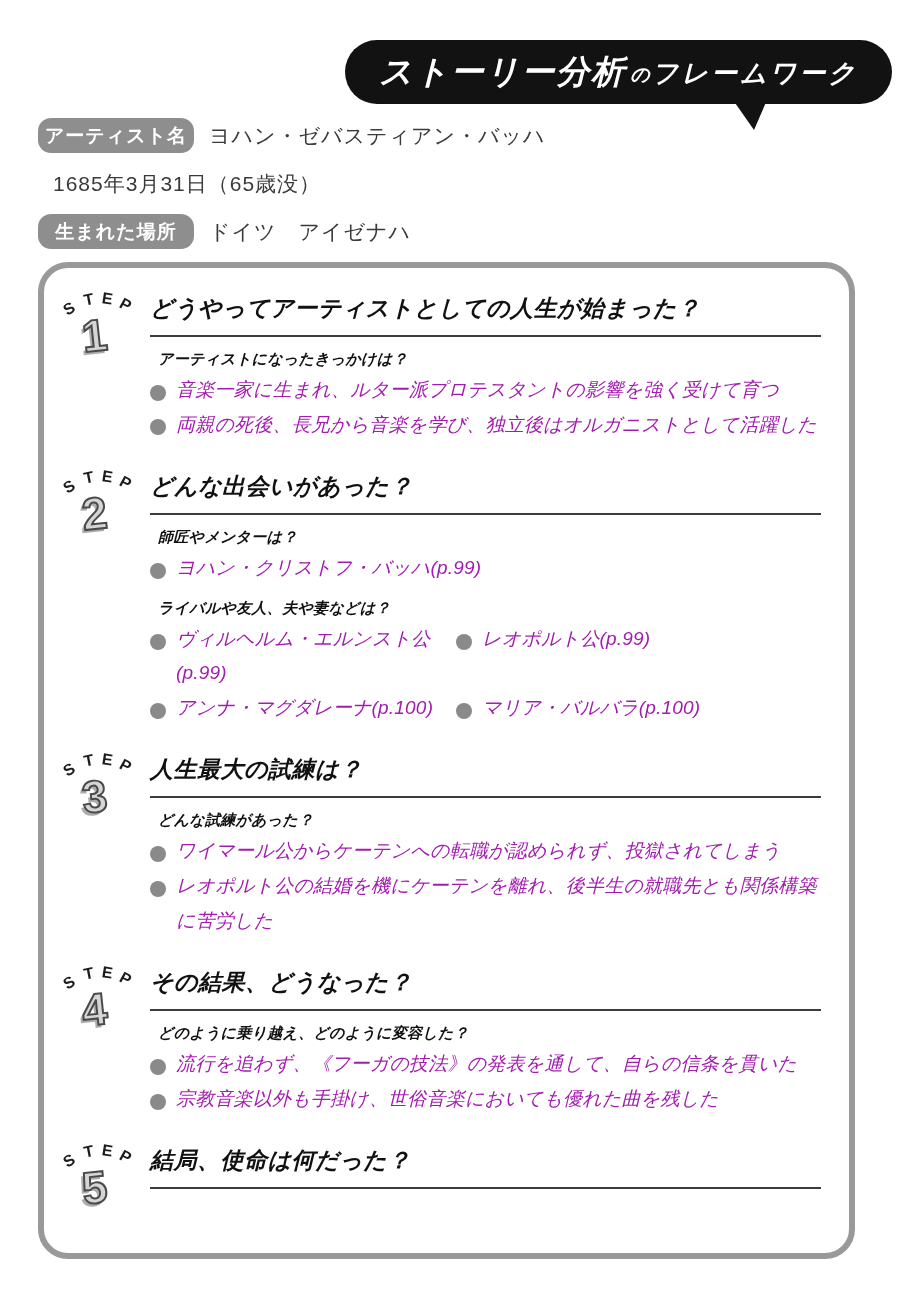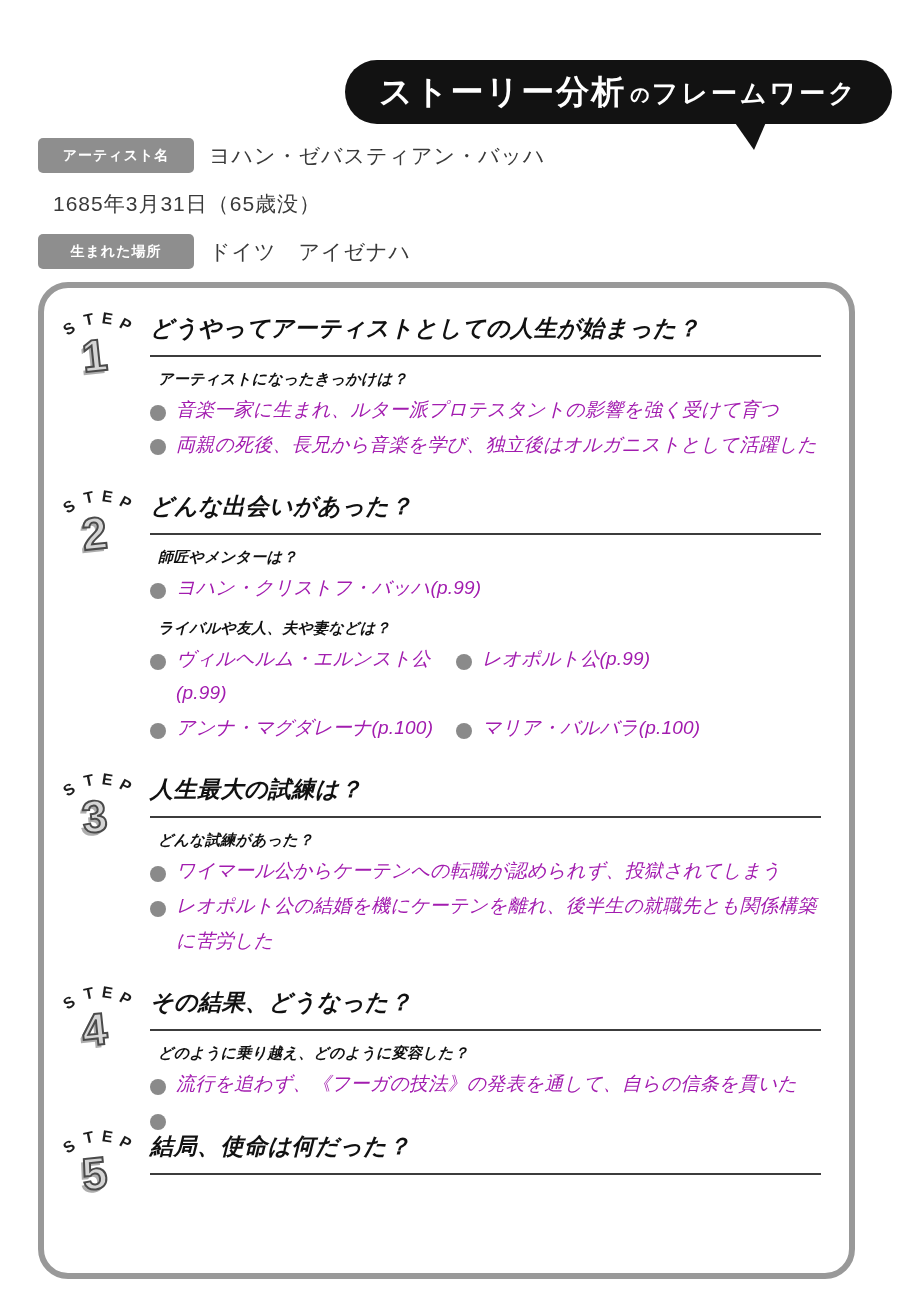--- a/index.html
+++ b/index.html
@@ -5,21 +5,21 @@
   * { margin:0; padding:0; box-sizing:border-box; }
   html,body { background:#ffffff; }
   body {
     width:900px; height:1289px; overflow:hidden;
     font-family:"Liberation Sans", sans-serif;
     color:#222;
   }
   .page { width:900px; height:1289px; position:relative; }
 
   
-  .banner-row { padding-left:345px; padding-top:60px; }
+  .banner-row { padding-left:345px; padding-top:40px;font-style:italic; }
   .banner {
     position:relative; display:inline-flex; align-items:center;
     background:#121212; color:#fff;
     height:64px; padding:0 34px; border-radius:34px;
     white-space:nowrap;
   }
   .b-main { font-size:33px; font-weight:800; letter-spacing:2px; }
   .b-small { font-size:19px; font-weight:700; margin:6px 2px 0 4px; }
   .b-mid  { font-size:26px; font-weight:800; letter-spacing:3px; margin-top:2px; }
   .banner-tail {
@@ -27,22 +27,22 @@
     border-left:21px solid transparent;
     border-right:13px solid transparent;
     border-top:30px solid #121212;
   }
 
   
   .fields { margin:14px 0 0 38px; }
   .field-row { display:flex; align-items:center; margin-bottom:13px; height:35px; }
   .field-label {
     width:156px; height:35px; background:#8e8e8e; color:#fff;
-    border-radius:5px; display:flex; align-items:center; justify-content:center;
-    font-size:14px; font-weight:700; letter-spacing:1px; flex-shrink:0;
+    border-radius:13px; display:flex; align-items:center; justify-content:center;
+    font-size:19px; font-weight:700; letter-spacing:1px; flex-shrink:0;
   }
   .field-value { margin-left:15px; font-size:21px; color:#3a3a3a; letter-spacing:1px; }
 
   
   .main-box {
     margin:13px 0 0 38px; width:817px; height:997px;
     border:6px solid #999; border-radius:30px;
     padding:21px 28px 20px 16px; background:#fff;
     overflow:hidden;
   }
@@ -176,21 +176,21 @@
             <span class="c0">S</span>
             <span class="c1">T</span>
             <span class="c2">E</span>
             <span class="c3">P</span>
           </div><div class="step-num">4</div></div>
         <div class="step-content">
           <h2 class="step-heading">その結果、どうなった？</h2>
           <div class="sub-q">どのように乗り越え、どのように変容した？</div>
           <ul class="bullets">
             <li class="bullet-li"><span class="bullet-dot"></span><span>流行を追わず、《フーガの技法》の発表を通して、自らの信条を貫いた</span></li>
-            <li class="bullet-li"><span class="bullet-dot"></span></li>
+            <li class="bullet-li"><span class="bullet-dot"></span><span>宗教音楽以外も手掛け、世俗音楽においても優れた曲を残した</span></li>
           </ul>
         </div>
       </section>
       <section class="step">
         <div class="step-badge"><div class="step-word">
             <span class="c0">S</span>
             <span class="c1">T</span>
             <span class="c2">E</span>
             <span class="c3">P</span>
           </div><div class="step-num">5</div></div>

